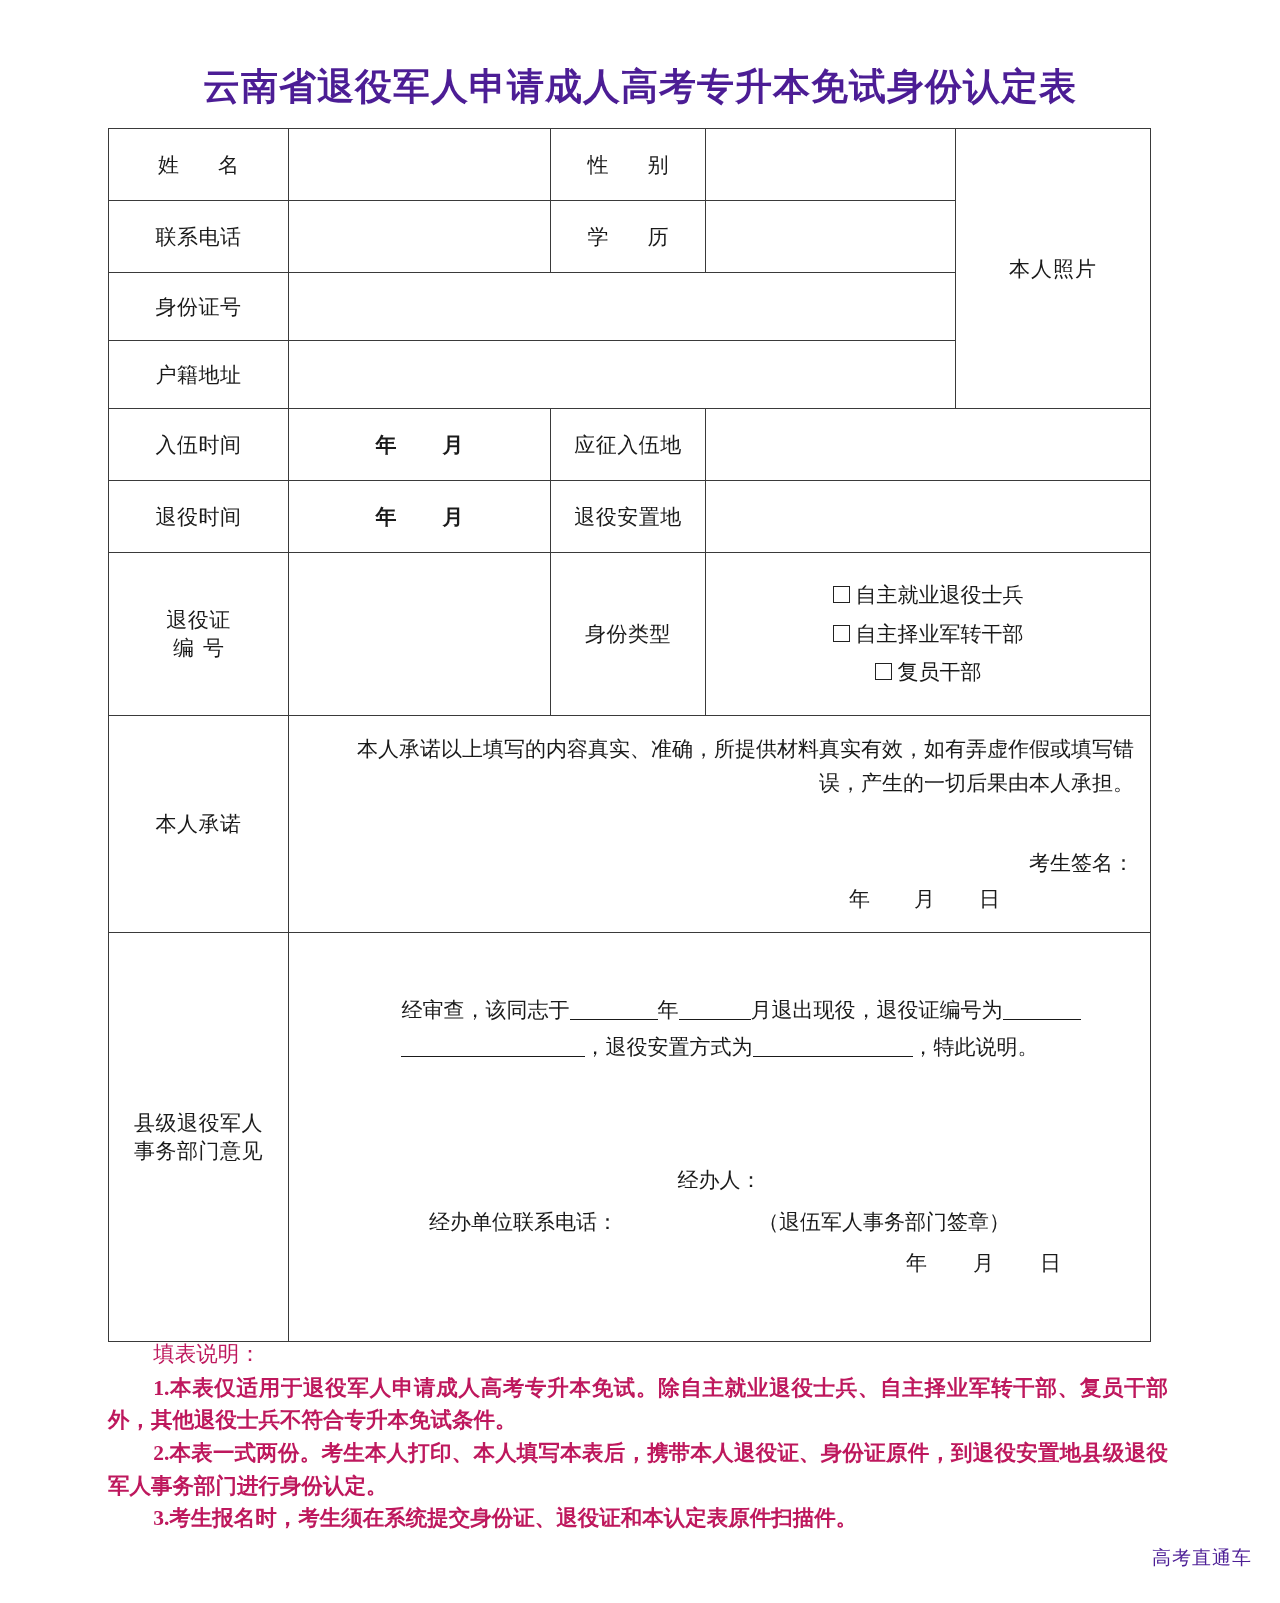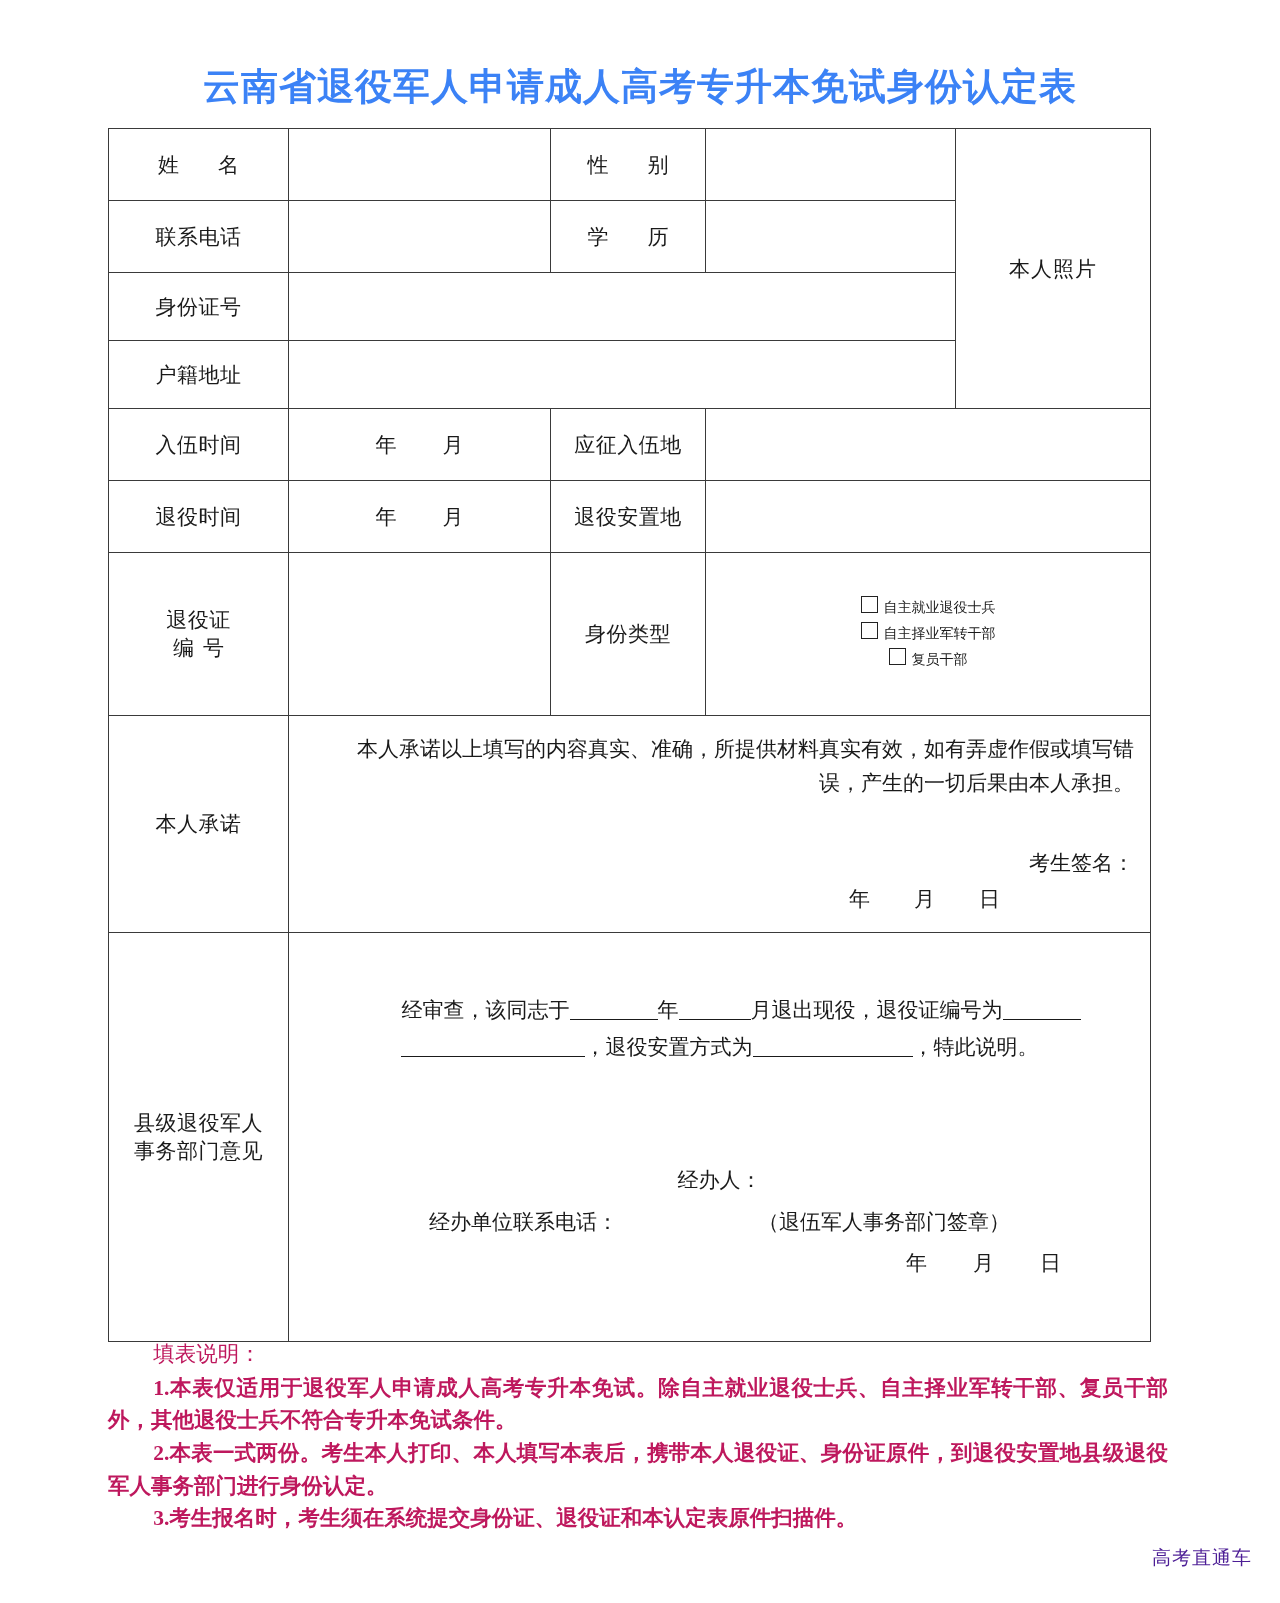--- a/index.html
+++ b/index.html
@@ -27,21 +27,21 @@
   .doc-title {
     position: absolute;
     left: 0;
     top: 62px;
     width: 1280px;
     text-align: center;
     font-family: "Liberation Sans", "DejaVu Sans", sans-serif;
     font-size: 37px;
     font-weight: bold;
     letter-spacing: 1px;
-    color: #3b82f6;
+    color: #4c1d95;
   }
 
   
   .form-table {
     position: absolute;
     left: 108px;
     top: 128px;
     width: 1042px;
     border-collapse: collapse;
     table-layout: fixed;
@@ -70,29 +70,30 @@
   .row-h2 { height: 68px; }
   .row-mid { height: 72px; }
 
   .photo-cell {
     font-size: 21px;
     letter-spacing: 1px;
   }
 
   .ym {
     letter-spacing: 0;
+    font-weight: bold;
   }
   .ym span.gap { display: inline-block; width: 46px; }
 
   
   .id-type-list {
     text-align: left;
     padding: 14px 0 14px 14px;
     line-height: 1.85;
-    font-size: 14px;
+    font-size: 21px;
   }
   .cbx {
     display: inline-block;
     width: 15px;
     height: 15px;
     border: 1.6px solid #222;
     margin-right: 6px;
     vertical-align: -1px;
   }
 

